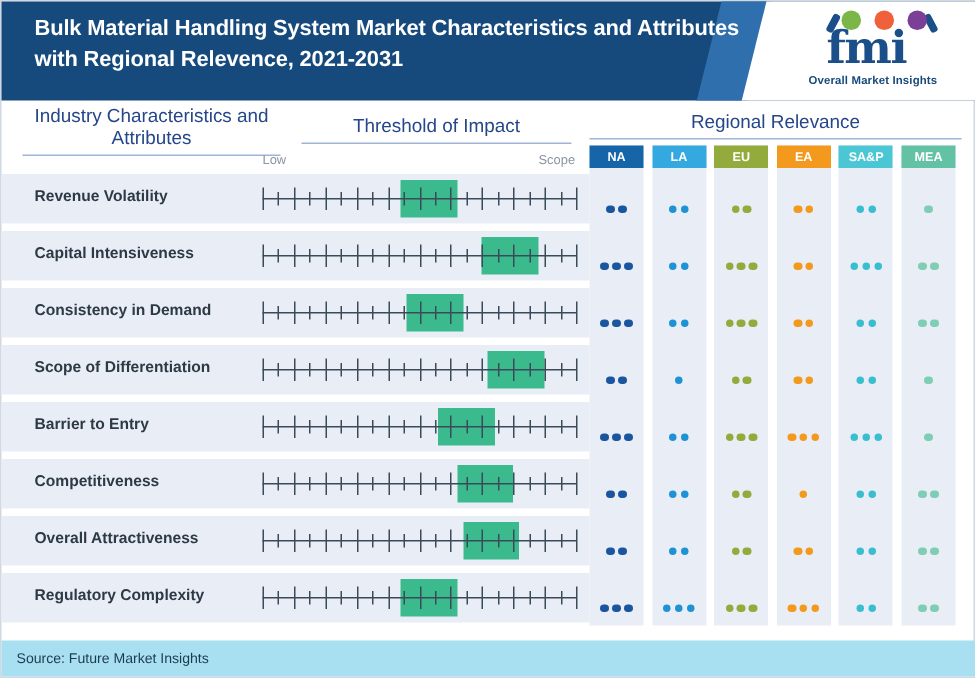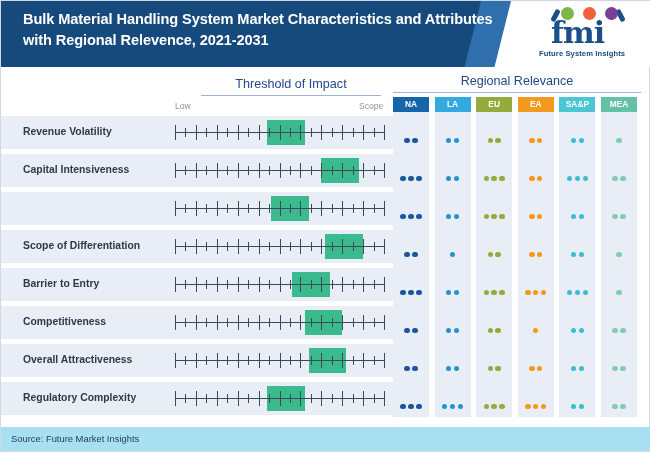--- a/index.html
+++ b/index.html
@@ -160,24 +160,28 @@
     <div class="diag2"></div>
     <div class="title">Bulk Material Handling System Market Characteristics and Attributes with Regional Relevence, 2021-2031</div>
 
     <div class="logo">
       <div class="arm arm-l"></div>
       <div class="arm arm-r"></div>
       <div class="circ c-green"></div>
       <div class="circ c-orange"></div>
       <div class="circ c-purple"></div>
       <div class="fmi">fmi</div>
-      <div class="tag">Future System Insights</div>
+      <div class="tag">Overall Market Insights</div>
     </div>
   </div>
 
+  <div class="col-title" id="title-attrs">
+    <span>Industry Characteristics and Attributes</span>
+    <span class="ul"></span>
+  </div>
   <div class="col-title" id="title-impact">
     <span>Threshold of Impact</span>
     <span class="ul"></span>
   </div>
   <div class="col-title" id="title-region">
     <span>Regional Relevance</span>
     <span class="ul"></span>
   </div>
 
   <div class="lowhigh" id="lbl-low">Low</div>
@@ -234,20 +238,21 @@
           <div class="tick maj" style="left: 146.3px;"></div>
           <div class="tick min" style="left: 156.75px;"></div>
           <div class="tick maj" style="left: 167.2px;"></div>
           <div class="tick min" style="left: 177.65px;"></div>
           <div class="tick maj" style="left: 188.1px;"></div>
           <div class="tick min" style="left: 198.55px;"></div>
           <div class="tick maj" style="left: 209px;"></div>
         </div>
       </div>
       <div class="row">
+        <div class="rlabel">Consistency in Demand</div>
         <div class="slider">
           <div class="hl" style="left: 96.14px; width: 37.62px; background: rgb(59, 186, 142);"></div>
           <div class="axis"></div>
           <div class="tick maj" style="left: 0px;"></div>
           <div class="tick min" style="left: 10.45px;"></div>
           <div class="tick maj" style="left: 20.9px;"></div>
           <div class="tick min" style="left: 31.35px;"></div>
           <div class="tick maj" style="left: 41.8px;"></div>
           <div class="tick min" style="left: 52.25px;"></div>
           <div class="tick maj" style="left: 62.7px;"></div>

